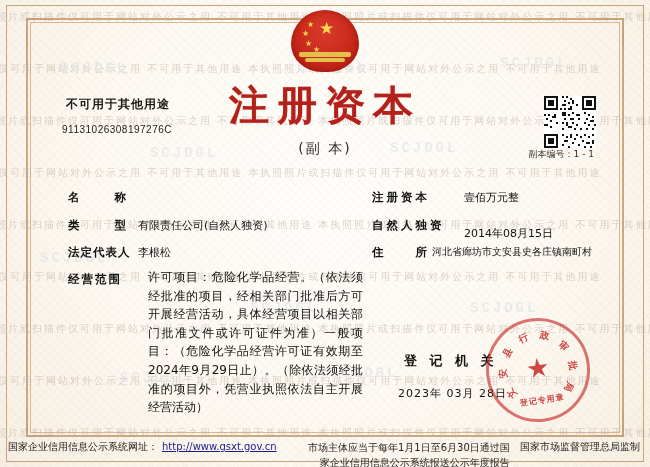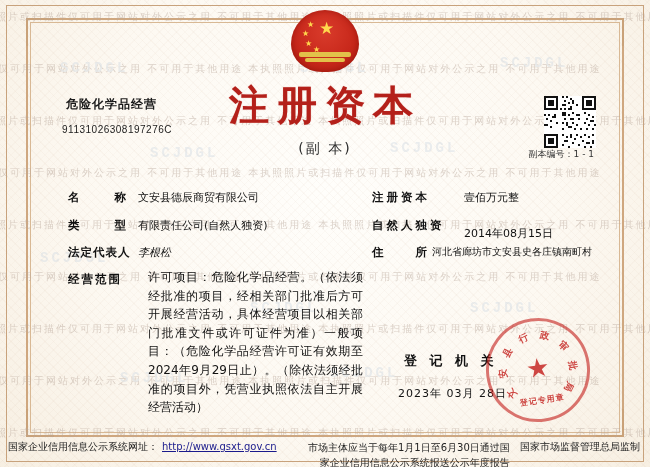--- a/index.html
+++ b/index.html
@@ -215,21 +215,21 @@
     <div class="star s3">★</div>
     <div class="star s4">★</div>
     <div class="bar"></div>
     <div class="bar2"></div>
   </div>
 
   <div class="title">注册资本</div>
   <div class="subtitle">(副 本)</div>
   <div class="doc-no">副本编号：1 - 1</div>
 
-  <div class="code-label">危险化学品经营</div>
+  <div class="code-label">不可用于其他用途</div>
   <div class="code-val">91131026308197276C</div>
 
   <div class="qr">
     <svg width="52" height="52" viewBox="0 0 26 26" shape-rendering="crispEdges">
       <rect width="26" height="26" fill="#fff"></rect>
       <g fill="#111">
         <rect x="0" y="0" width="7" height="7"></rect>
           <rect x="1" y="1" width="5" height="5" fill="#fff"></rect>
           <rect x="2" y="2" width="3" height="3"></rect>
         <rect x="19" y="0" width="7" height="7"></rect>
@@ -301,27 +301,26 @@
           <rect x="21" y="23" width="2" height="1"></rect>
         <rect x="24" y="22" width="1" height="2"></rect>
           <rect x="17" y="24" width="1" height="1"></rect>
           <rect x="20" y="25" width="1" height="1"></rect>
         <rect x="23" y="25" width="1" height="1"></rect>
       </g>
     </svg>
   </div>
 
   <div class="field-label" style="left:68px;top:190px;">名　　称</div>
-  <div class="field-val" style="left:138px;top:190px;">文安县德辰商贸有限公司</div>
 
   <div class="field-label" style="left:68px;top:218px;">类　　型</div>
   <div class="field-val" style="left:138px;top:218px;">有限责任公司(自然人独资)</div>
 
   <div class="field-label" style="left:68px;top:245px;letter-spacing:1px;">法定代表人</div>
-  <div class="field-val" style="left:138px;top:245px;font-style:italic;">李根松</div>
+  <div class="field-val" style="left:138px;top:245px;">李根松</div>
 
   <div class="field-label" style="left:68px;top:272px;letter-spacing:2px;">经营范围</div>
   <div class="scope" style="top:268px;">许可项目：危险化学品经营。（依法须经批准的项目，经相关部门批准后方可开展经营活动，具体经营项目以相关部门批准文件或许可证件为准）一般项目：（危险化学品经营许可证有效期至2024年9月29日止）。（除依法须经批准的项目外，凭营业执照依法自主开展经营活动）</div>
 
   <div class="field-label" style="left:372px;top:190px;letter-spacing:3px;">注册资本</div>
   <div class="field-val" style="left:464px;top:190px;">壹佰万元整</div>
 
   <div class="field-label" style="left:372px;top:218px;letter-spacing:3px;">自然人独资</div>
   <div class="field-val" style="left:464px;top:226px;text-align:right;">2014年08月15日</div>
 

